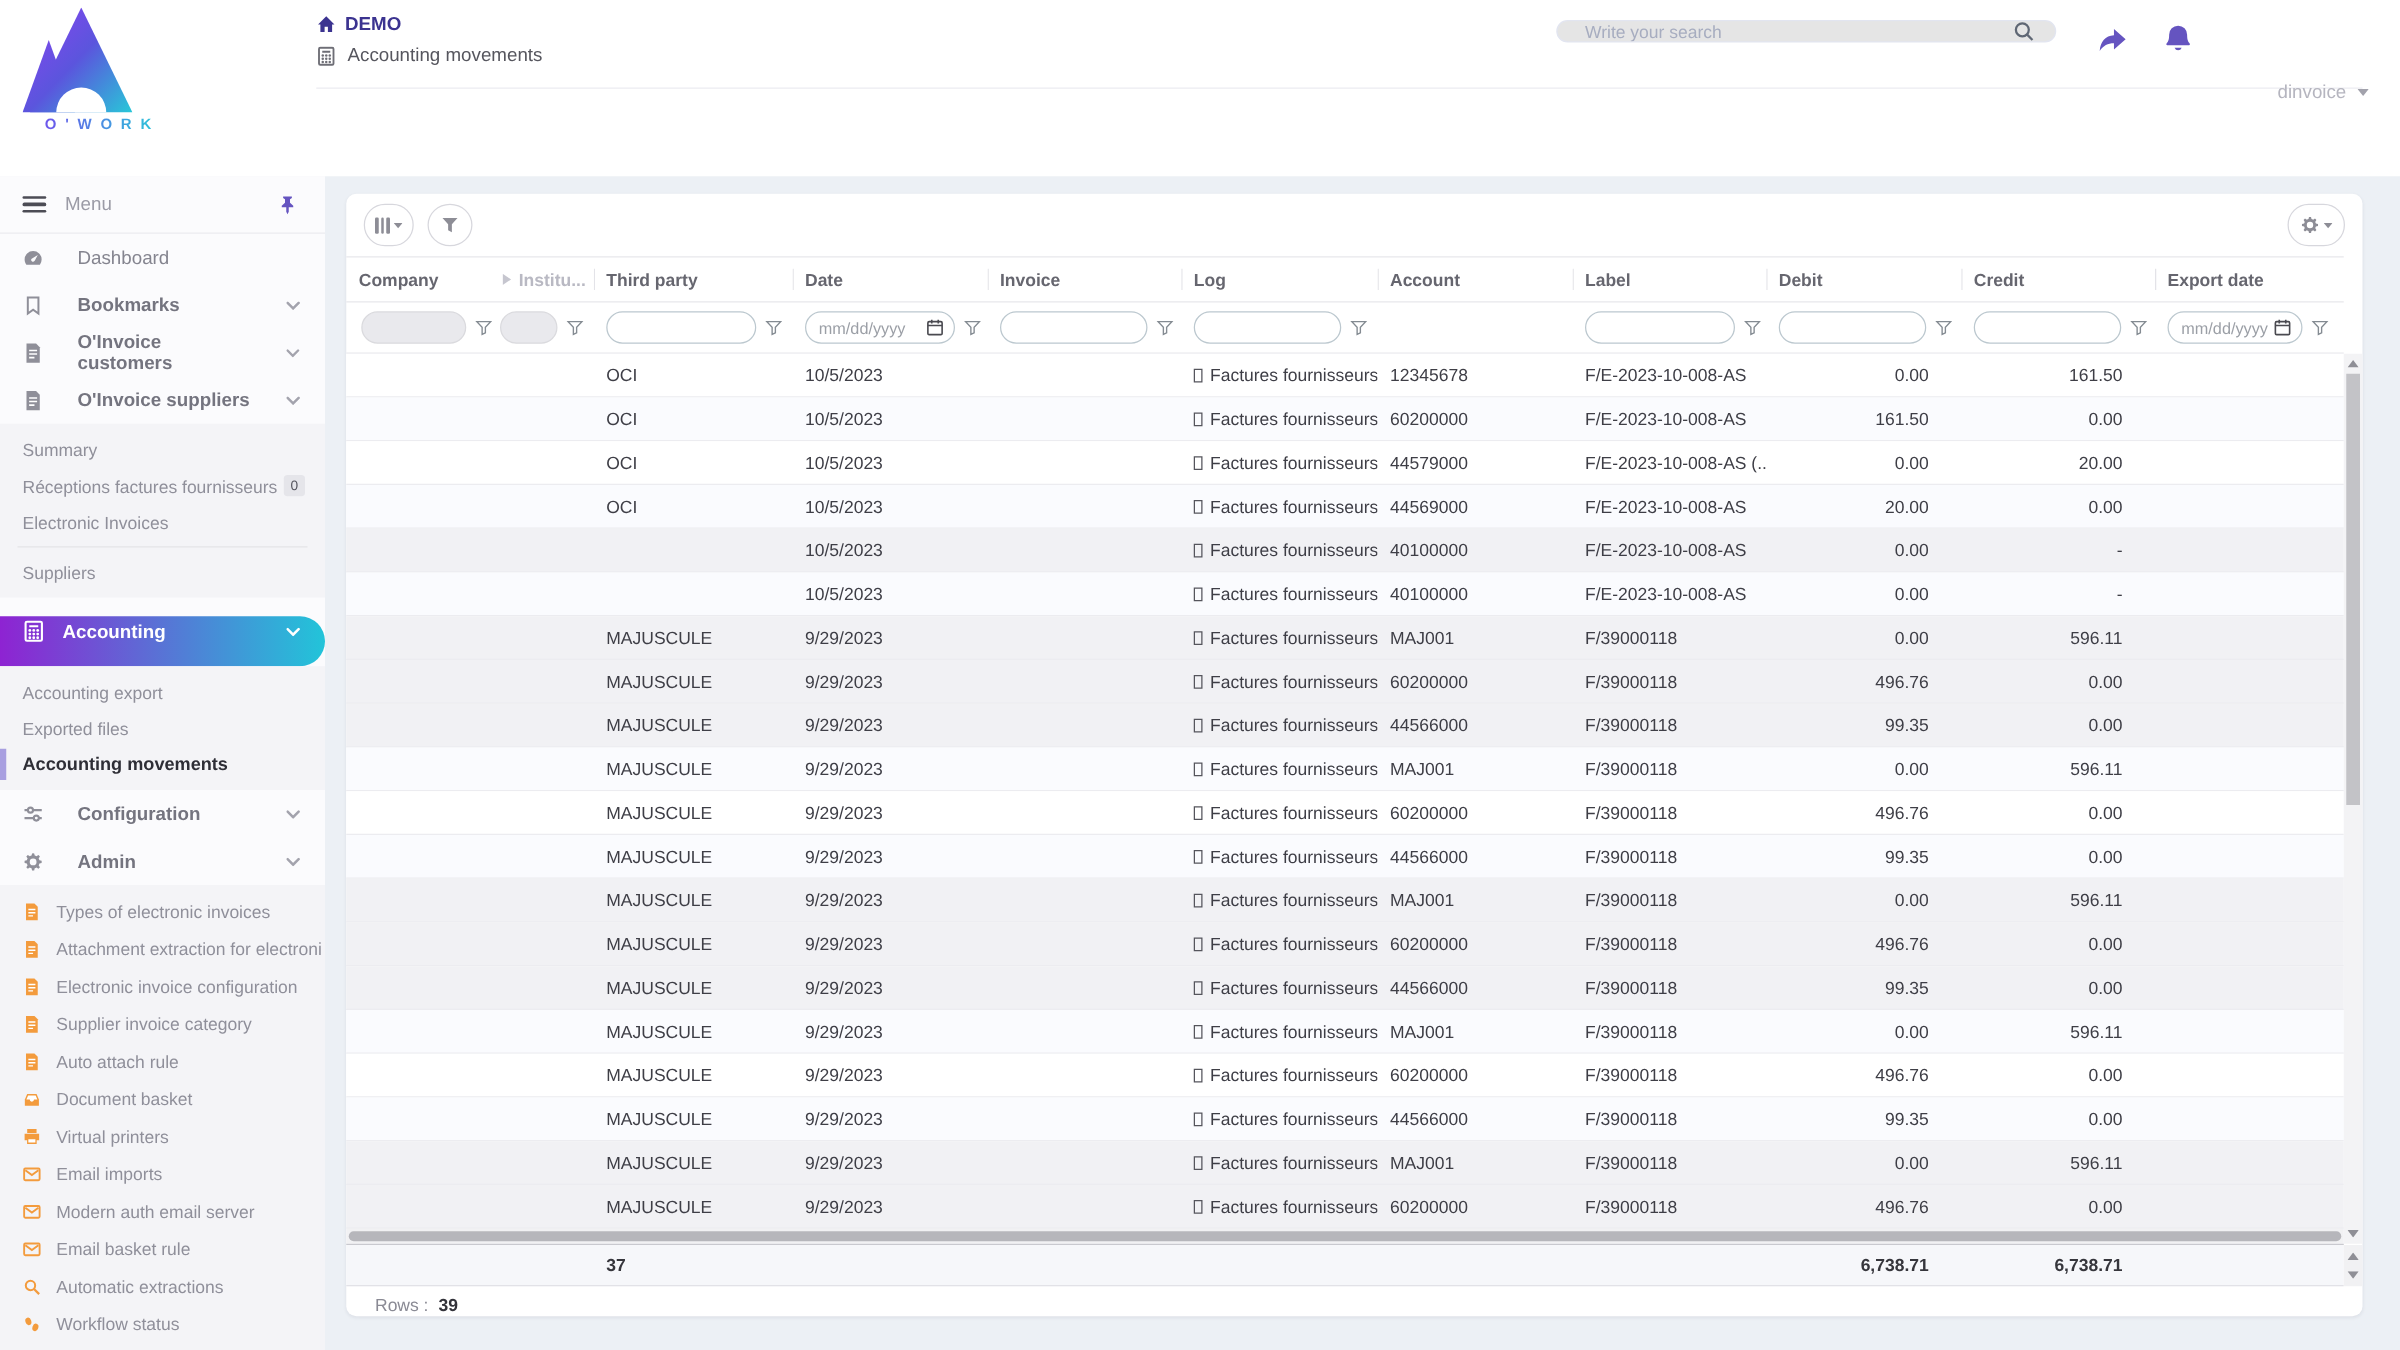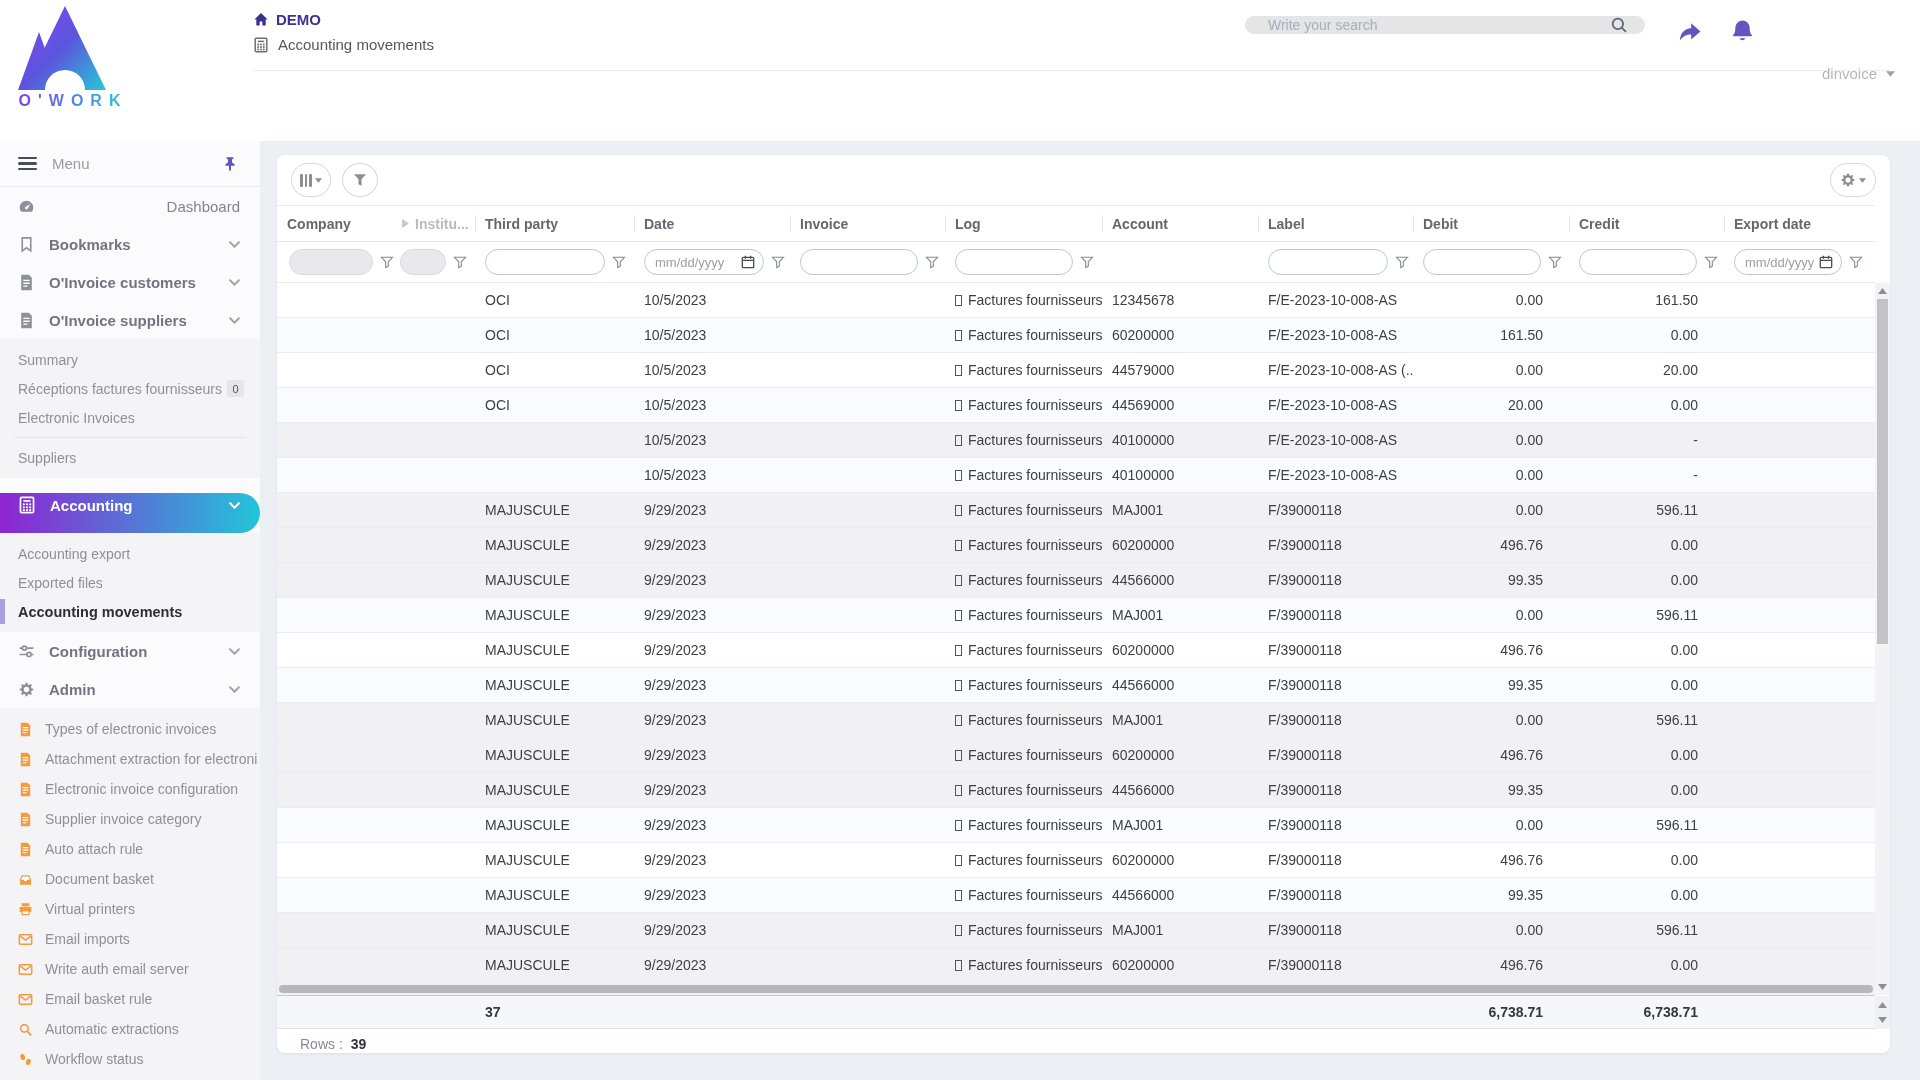--- a/index.html
+++ b/index.html
@@ -1,21 +1,21 @@
 <!DOCTYPE html>
 <html style="--accent-purple: #6554c0; --grad-start: #8e23d2; --grad-end: #22c4d9; --breadcrumb-title: #3b3390; --admin-orange: #f39b3d; --active-bar: #a89fe0;"><head>
 <meta charset="utf-8">
 <style>
   * { margin:0; padding:0; box-sizing:border-box; }
   html,body { width:1920px; height:1080px; font-family:"Liberation Sans","DejaVu Sans",sans-serif; background:#ecf0f5; overflow:hidden; }
 
   
   .topbar { position:absolute; left:0; top:0; width:1920px; height:141px; background:#fff; z-index:5; }
   .logo { position:absolute; left:18px; top:6px; width:110px; text-align:center; }
-  .logo-text { margin-top:2px; font-size:16px; font-weight:700; letter-spacing:7px; background:linear-gradient(90deg,#7b3ff0,#28c8d8); -webkit-background-clip:text; background-clip:text; color:transparent; }
+  .logo-text { margin-top:2px; font-size:12px; font-weight:700; letter-spacing:7px; background:linear-gradient(90deg,#7b3ff0,#28c8d8); -webkit-background-clip:text; background-clip:text; color:transparent;text-align:right; }
   .crumbs { position:absolute; left:253px; top:11px; }
   .crumb-row1 { display:flex; align-items:center; gap:7px; font-size:15px; font-weight:700; color:var(--breadcrumb-title,#3b3390); }
   .crumb-row2 { display:flex; align-items:center; gap:9px; margin-top:8px; font-size:15px; color:#56565e; }
   .crumb-rule { position:absolute; left:253px; top:70px; width:1637px; border-top:1px solid #ececf1; }
   .searchbox { position:absolute; left:1245px; top:16px; width:400px; height:18px; background:#e5e5e5; border:1px solid #e2e5f0; border-radius:17px; display:flex; align-items:center; }
   .searchbox input { flex:1; border:none; outline:none; background:transparent; font-size:14px; color:#555; padding-left:22px; font-family:inherit; }
   .searchbox input::placeholder { color:#a7adc0; }
   .search-ic { width:18px; height:18px; margin-right:16px; color:#5f6774; cursor:pointer; }
   .top-ic { position:absolute; color:var(--accent-purple,#6554c0); cursor:pointer; }
   .share-ic { left:1676px; top:18px; width:28px; height:28px; }
@@ -23,21 +23,21 @@
   .user { position:absolute; left:1822px; top:24px; font-size:15px; color:#b5b5bf; display:flex; align-items:center; gap:9px; cursor:pointer;margin-top:41px; }
   .user .caret { width:9px; height:6px; color:#a2a2ac; }
 
   
   .sidebar { position:absolute; left:0; top:141px; width:260px; height:939px; background:#fbfbfd; overflow:hidden; }
   .side-head { height:46px; display:flex; align-items:center; padding:0 22px 0 18px; border-bottom:1px solid #ebebef; }
   .burger { width:19px; cursor:pointer; }
   .burger span { display:block; height:2.5px; background:#4c4c55; border-radius:2px; margin:3px 0; }
   .side-head .menu-label { margin-left:15px; font-size:15px; color:#9b9ba6; }
   .pin-ic { margin-left:auto; width:16px; height:16px; color:var(--accent-purple,#6554c0); cursor:pointer; }
-  .side-item { height:38px; display:flex; align-items:center; padding:0 20px 0 18px; gap:14px; cursor:pointer;justify-content:space-between; }
+  .side-item { height:38px; display:flex; align-items:center; padding:0 20px 0 18px; gap:27px; cursor:pointer; }
   .side-item .ic { width:17px; height:17px; color:#8f8f99; flex:none; }
   .side-item .lbl { font-size:15px; color:#74747f; font-weight:700; }
   .side-item .lbl.reg { font-weight:400; color:#84848f; }
   .side-item .chev { margin-left:auto; width:11px; height:7px; color:#a3a3ad; }
   .substrip { background:#f4f4f7; padding:6px 0; }
   .sub-item { height:29px; display:flex; align-items:center; padding:0 16px 0 18px; font-size:14px; color:#8f8f9a; cursor:pointer; position:relative; }
   .sub-item .badge { margin-left:auto; min-width:17px; height:17px; background:#e5e5ea; border-radius:3px; font-size:11px; color:#55555e; display:flex; align-items:center; justify-content:center; padding:0 4px; }
   .sub-divider { border-top:1px solid #e3e3e8; margin:5px 14px; }
   .gap { height:15px; }
   .grad-item { height:40px; display:flex; align-items:center; gap:14px; padding:0 20px 16px 18px; background:linear-gradient(90deg,var(--grad-start,#8e23d2),var(--grad-end,#22c4d9)); border-radius:0 24px 24px 0; cursor:pointer; }
@@ -409,21 +409,21 @@
         </span>
         <span>Email imports</span>
       </div>
       <div class="sub-item admin-item">
         <span class="ic">
           <svg viewBox="0 0 16 16" width="100%" height="100%">
             <rect x="1.4" y="3" width="13.2" height="10" rx="1" fill="none" stroke="currentColor" stroke-width="1.6"></rect>
             <path d="m2.4 4.4 5.6 4.2 5.6-4.2" fill="none" stroke="currentColor" stroke-width="1.6"></path>
           </svg>
         </span>
-        <span>Write auth email server</span>
+        <span>Modern auth email server</span>
       </div>
       <div class="sub-item admin-item">
         <span class="ic">
           <svg viewBox="0 0 16 16" width="100%" height="100%">
             <rect x="1.4" y="3" width="13.2" height="10" rx="1" fill="none" stroke="currentColor" stroke-width="1.6"></rect>
             <path d="m2.4 4.4 5.6 4.2 5.6-4.2" fill="none" stroke="currentColor" stroke-width="1.6"></path>
           </svg>
         </span>
         <span>Email basket rule</span>
       </div>

